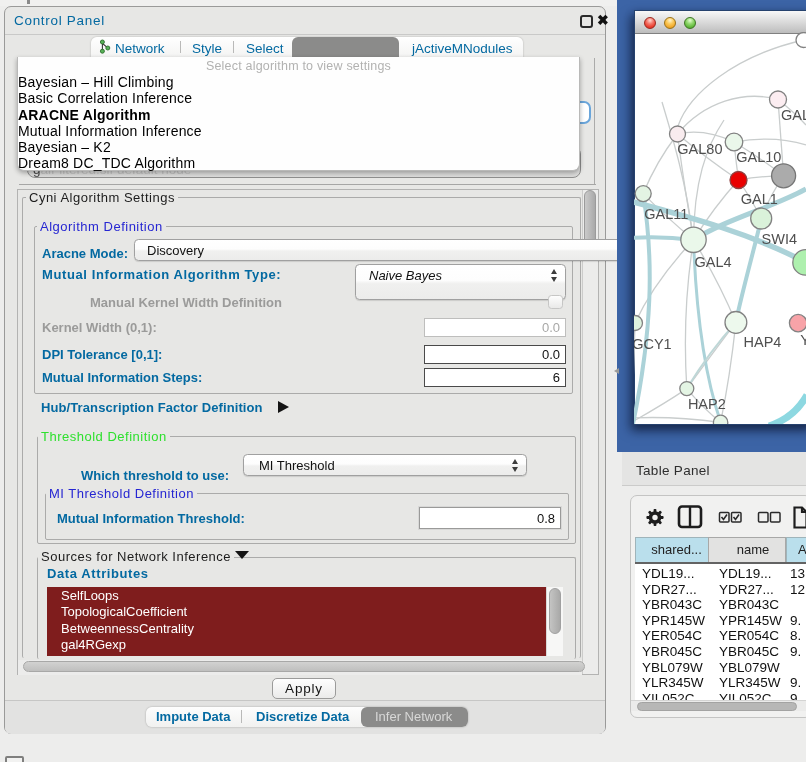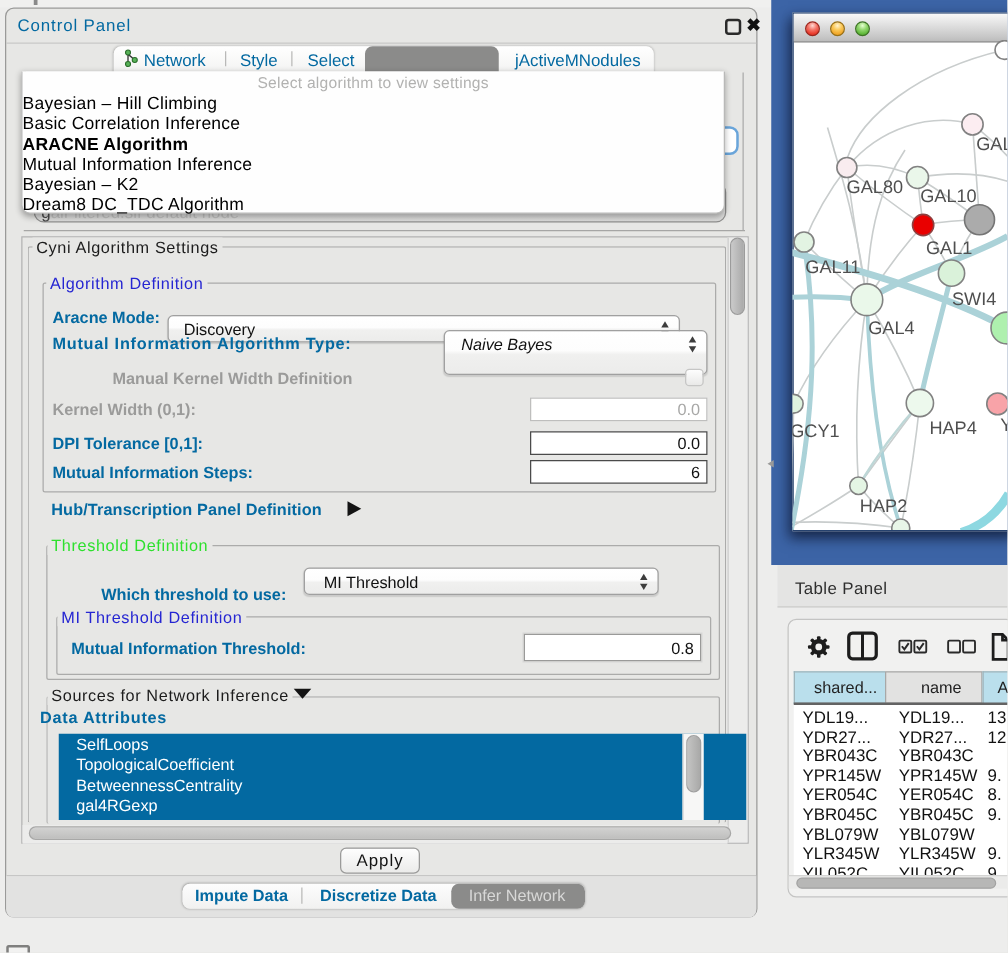--- a/index.html
+++ b/index.html
@@ -63,59 +63,59 @@
 <div class="a" style="left:584px;top:190px;width:12px;height:62px;border-radius:6px;background:linear-gradient(90deg,#cacaca,#a9a9a9);border:1px solid #9b9b9b;box-sizing:border-box;"></div>
 <div class="a" style="left:18px;top:660px;width:564px;height:15px;background:#ececeb;"></div>
 <div class="a" style="left:23px;top:661px;width:562px;height:11px;border-radius:5.5px;background:linear-gradient(#d2d2d1,#bfbfbe);border:1px solid #a8a8a7;box-sizing:border-box;"></div>
 
 <div class="tbox" style="left:22px;top:197px;width:557px;height:460px;border-bottom:none;"></div>
 <div class="ttl" style="left:26px;top:190px;color:#1c1c1c;">Cyni Algorithm Settings</div>
 
 <div class="tbox" style="left:34px;top:226px;width:537px;height:166px;"></div>
 <div class="ttl" style="left:37px;top:219px;color:#2626d2;">Algorithm Definition</div>
 <div class="lbl b" style="left:42px;top:246px;">Aracne Mode:</div>
-<div class="combo" style="left:134px;top:252px;width:410px;height:22px;">
+<div class="combo" style="left:134px;top:239px;width:500px;height:22px;">
     <span style="position:absolute;left:12px;top:3px;">Discovery</span>
     <span class="arr2"></span>
   </div>
 <div class="lbl b" style="left:42px;top:267px;letter-spacing:.6px;">Mutual Information Algorithm Type:</div>
 <div class="combo" style="left:355px;top:264px;width:211px;height:36px;font-style:italic;">
     <span style="position:absolute;left:13px;top:3px;">Naive Bayes</span>
     <span class="arr2"></span>
   </div>
 <div class="lbl b" style="left:42px;top:295px;color:#9b9b9a;margin-left:48px;">Manual Kernel Width Definition</div>
 <div class="a" style="left:548px;top:295px;width:15px;height:14px;border:1.2px solid #c6c6c5;border-radius:3.5px;background:linear-gradient(#fdfdfd,#e9e9e8);box-sizing:border-box;"></div>
 <div class="lbl b" style="left:42px;top:320px;color:#9b9b9a;">Kernel Width (0,1):</div>
 <div class="fld" style="left:424px;top:318px;width:142px;height:19px;border:1px solid #bebebd;color:#a8a8a7;">0.0</div>
 <div class="lbl b" style="left:42px;top:347px;">DPI Tolerance [0,1]:</div>
 <div class="fld" style="left:424px;top:345px;width:142px;height:19px;border:1px solid #4a4a4a;">0.0</div>
 <div class="lbl b" style="left:42px;top:370px;">Mutual Information Steps:</div>
 <div class="fld" style="left:424px;top:368px;width:142px;height:19px;border:1px solid #4a4a4a;">6</div>
 
-<div class="lbl b" style="left:41px;top:400px;letter-spacing:.1px;">Hub/Transcription Panel Definition</div>
+<div class="lbl b" style="left:41px;top:400px;letter-spacing:.1px;">Hub/Transcription Factor Definition</div>
 <div class="a" style="left:278px;top:401px;width:0;height:0;border-left:11.5px solid #141414;border-top:6.5px solid transparent;border-bottom:6.5px solid transparent;"></div>
 
 <div class="tbox" style="left:37px;top:436px;width:537px;height:106px;"></div>
 <div class="ttl" style="left:38px;top:429px;color:#2ee02e;">Threshold Definition</div>
 <div class="lbl b" style="left:81px;top:468px;">Which threshold to use:</div>
 <div class="combo" style="left:243px;top:454px;width:284px;height:22px;">
     <span style="position:absolute;left:15px;top:3px;">MI Threshold</span>
     <span class="arr2"></span>
   </div>
 
 <div class="tbox" style="left:45px;top:493px;width:522px;height:45px;"></div>
 <div class="ttl" style="left:46px;top:486px;color:#2626d2;">MI Threshold Definition</div>
 <div class="lbl b" style="left:57px;top:511px;">Mutual Information Threshold:</div>
 <div class="fld" style="left:419px;top:507px;width:142px;height:22px;border:1px solid #9a9a99;box-shadow:0 0 0 1px #d8d8d7;padding-top:3px;">0.8</div>
 
 <div class="tbox" style="left:37px;top:557px;width:537px;height:101px;border-bottom:none;"></div>
 <div class="ttl" style="left:38px;top:549px;color:#1c1c1c;">Sources for Network Inference</div>
 <div class="a" style="left:235px;top:551px;width:0;height:0;border-top:8.5px solid #141414;border-left:7px solid transparent;border-right:7px solid transparent;"></div>
-<div class="lbl b" style="left:32px;top:566px;letter-spacing:.6px;">Data Attributes</div>
-<div class="a" style="left:47px;top:587px;width:550px;height:69px;background:#0369a1;overflow:hidden;">
+<div class="lbl b" style="left:47px;top:566px;letter-spacing:.6px;">Data Attributes</div>
+<div class="a" style="left:47px;top:587px;width:499px;height:69px;background:#7f1d1d;overflow:hidden;">
 <div style="position:absolute;left:14px;top:1px;font-size:13px;color:#fff;line-height:16.4px;white-space:nowrap;">SelfLoops<br>TopologicalCoefficient<br>BetweennessCentrality<br>gal4RGexp</div>
   </div>
 <div class="a" style="left:546px;top:587px;width:17px;height:69px;background:#f7f7f6;border-left:1px solid #d8d8d7;box-sizing:border-box;"></div>
 <div class="a" style="left:548.5px;top:588px;width:12px;height:46px;border-radius:6px;background:linear-gradient(90deg,#c4c4c3,#a9a9a8);border:1px solid #a0a0a0;box-sizing:border-box;"></div>
 
 <div class="a" style="left:272px;top:678px;width:64px;height:21px;border:1px solid #9b9b9a;border-radius:5px;background:linear-gradient(#fefefe,#ebebea);box-sizing:border-box;text-align:center;font-size:13.5px;color:#141414;line-height:19px;letter-spacing:.8px;">Apply</div>
 <div class="a" style="left:5px;top:700px;width:600px;height:33px;background:#e2e2e1;border-radius:0 0 6px 6px;border-top:1px solid #c6c6c5;"></div>
 <div class="a" style="left:146px;top:707px;width:322px;height:20px;background:linear-gradient(#fdfdfd,#f1f1f0);border-radius:6px;box-shadow:0 0 2px rgba(0,0,0,.3);"></div>
 <div class="a" style="left:241px;top:710px;width:1px;height:13px;background:#b9b9b8;"></div>
 <div class="a" style="left:361px;top:707px;width:107px;height:20px;background:#8b8b8a;border-radius:6px;"></div>

